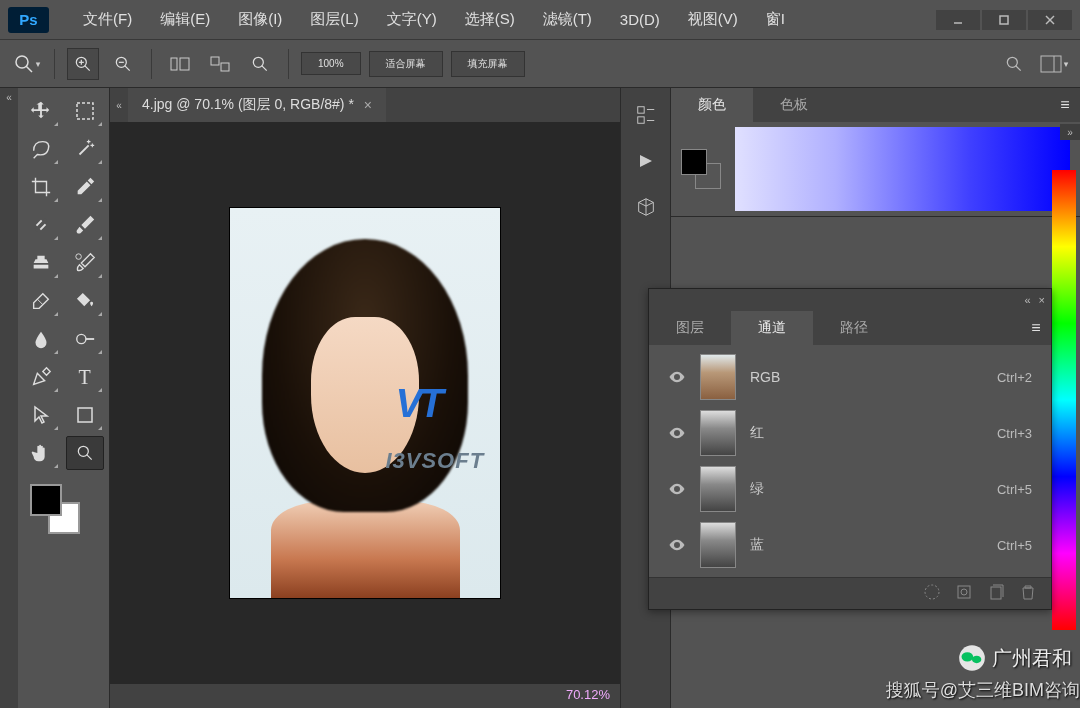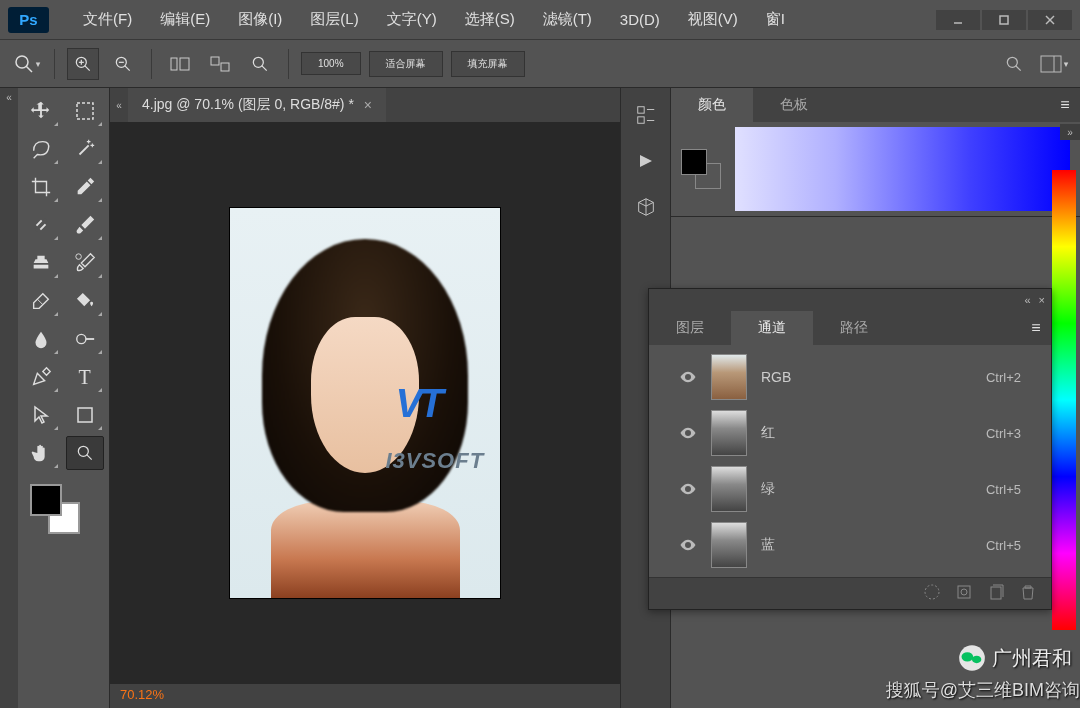--- a/index.html
+++ b/index.html
@@ -29,39 +29,39 @@
 .tabbar .coll { width: 18px; text-align: center; color: #bbb; font-size: 10px; }
 .doc-tab { padding: 0 14px; height: 100%; display: flex; align-items: center; font-size: 14px; color: #ddd; gap: 10px; background: #4a4a4a; }
 .canvas-wrap { flex: 1; display: flex; align-items: center; justify-content: center; position: relative; }
 .canvas { width: 270px; height: 390px; background: linear-gradient(180deg, #e8f1f4 0%, #dce9ed 100%); box-shadow: 0 0 0 1px #000; position: relative; overflow: hidden; }
 .portrait { position: absolute; inset: 0; }
 .hair { position: absolute; top: 8%; left: 12%; right: 12%; height: 70%; background: radial-gradient(ellipse at 50% 30%, #3a2818 0%, #1a1008 60%, #0a0604 100%); border-radius: 50% 50% 40% 40%; filter: blur(1px); }
 .face { position: absolute; top: 28%; left: 30%; width: 40%; height: 40%; background: linear-gradient(180deg, #f5d9c4, #e8c0a0); border-radius: 45% 45% 55% 55%; }
 .shoulders { position: absolute; bottom: 0; left: 15%; right: 15%; height: 25%; background: linear-gradient(180deg, #f0ceb5, #c87850 60%, #8b4020); border-radius: 30% 30% 0 0; }
 .wm-logo { position: absolute; left: 56%; top: 46%; font-size: 40px; font-weight: 900; color: #2670d6; font-style: italic; letter-spacing: -3px; }
 .wm-text { position: absolute; left: 54%; top: 58%; font-size: 22px; font-weight: 700; color: #6b7e8e; font-style: italic; letter-spacing: 1px; }
-.statusbar { height: 24px; background: #424242; font-size: 13px; padding: 3px 10px; color: #f97316; }
+.statusbar { height: 24px; background: #424242; font-size: 13px; padding: 3px 10px; color: #f0abfc; text-align: right; }
 .panelcol { width: 50px; background: #424242; border-left: 1px solid #2a2a2a; padding-top: 14px; display: flex; flex-direction: column; align-items: center; gap: 20px; }
 .panelcol .pi { width: 26px; height: 26px; display: flex; align-items: center; justify-content: center; color: #ccc; cursor: pointer; }
 .rightpanels { width: 410px; background: #535353; border-left: 1px solid #2a2a2a; display: flex; flex-direction: column; }
 .panel { border-bottom: 1px solid #2a2a2a; }
 .panel-tabs { height: 34px; display: flex; align-items: stretch; background: #424242; }
 .ptab { padding: 0 27px; display: flex; align-items: center; font-size: 14px; cursor: pointer; color: #aaa; }
 .ptab.active { background: #535353; color: #e8e8e8; }
 .ptab-spacer { flex: 1; }
 .ptab-menu { width: 30px; display: flex; align-items: center; justify-content: center; }
 .color-body { height: 94px; display: flex; padding: 8px 10px; gap: 10px; align-items: center; }
 .mini-sw { position: relative; width: 40px; height: 40px; }
 .mini-sw .sf { position: absolute; width: 26px; height: 26px; background: #000; border: 1px solid #888; top: 0; left: 0; z-index: 2; }
 .mini-sw .sb { position: absolute; width: 26px; height: 26px; background: #555; border: 1px solid #888; bottom: 0; right: 0; }
 .gradbox { flex: 1; height: 84px; background: linear-gradient(to right, #e0e0ff, #b0b0ff 30%, #4040ff 70%, #0000ff); margin-left: 4px; }
 .hue-strip { width: 24px; height: 460px; background: linear-gradient(to bottom, #ff0000, #ff8000, #ffff00, #80ff00, #00ff00, #00ff80, #00ffff, #0080ff, #0000ff, #8000ff, #ff00ff, #ff0080, #ff0000); position: absolute; right: 4px; top: 170px; }
 .layers-panel { position: absolute; top: 288px; right: 28px; width: 404px; background: #535353; border: 1px solid #222; box-shadow: 0 2px 8px rgba(0,0,0,0.4); }
 .lp-head { height: 22px; background: #424242; display: flex; justify-content: flex-end; align-items: center; padding: 0 6px; gap: 8px; font-size: 11px; color: #bbb; }
-.channels { padding: 4px 16px; }
+.channels { padding: 4px 5px; }
 .ch-row { height: 56px; display: flex; align-items: center; padding: 0 14px; gap: 14px; cursor: pointer; }
 .eye { width: 18px; height: 18px; color: #bbb; }
 .thumb { width: 36px; height: 46px; border: 1px solid #888; background: #ccc; }
 .thumb.rgb { background: linear-gradient(180deg, #e0e8ea 0%, #b89878 40%, #8a6040 100%); }
 .thumb.gray { background: linear-gradient(180deg, #ddd 0%, #888 40%, #444 100%); }
 .ch-name { font-size: 14px; flex: 1; color: #ccc; }
 .ch-key { font-size: 13px; color: #bbb; }
 .lp-footer { height: 32px; background: #424242; display: flex; justify-content: flex-end; align-items: center; gap: 10px; padding: 0 10px; border-top: 1px solid #333; }
 .lp-footer .fi { width: 22px; height: 22px; color: #888; }
 .bottom-wm1 { position: absolute; right: 8px; bottom: 36px; font-size: 20px; color: #eee; text-shadow: 1px 1px 2px #000; display: flex; align-items: center; gap: 6px; }

